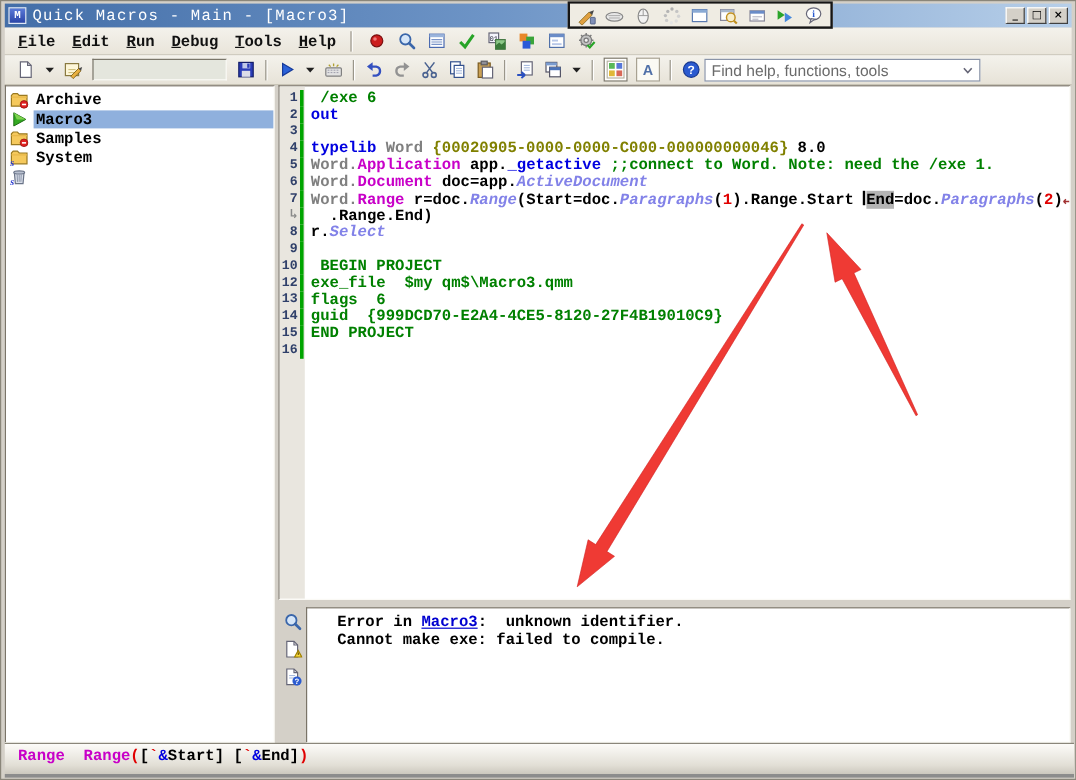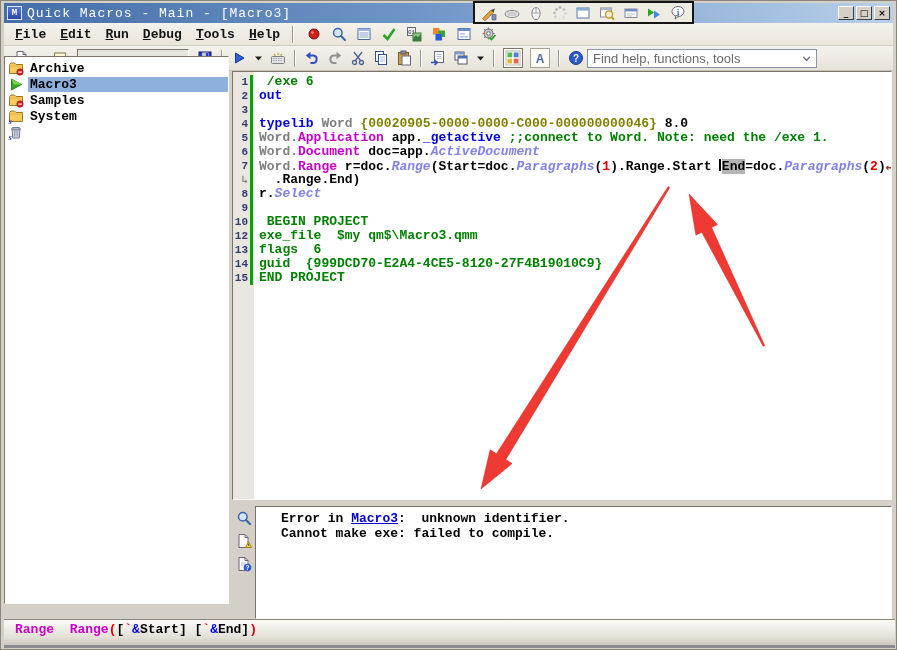--- a/index.html
+++ b/index.html
@@ -49,21 +49,21 @@
   .find-combo input { flex:1; border:none; outline:none; font-family:"Liberation Sans",sans-serif;
                       font-size:13px; color:#555; padding:0 5px; background:transparent; min-width:0; }
   .find-combo input::placeholder { color:#6a6a6a; }
 
   
   .icon { display:inline-flex; width:16px; height:16px; flex:none; align-items:center; justify-content:center; }
   .icon svg { width:100%; height:100%; }
   .icon.i-dropdown-caret { width:9px; }
 
   
-  .tree { position:absolute; left:3px; top:55px; width:225px; height:548px; background:#fff;
+  .tree { position:absolute; left:3px; top:70px; width:225px; height:548px; background:#fff;
           border:1px solid; border-color:#7a7468 #fbfaf6 #fbfaf6 #7a7468; padding-top:3px; overflow:hidden; }
   .tree-item { display:flex; align-items:center; height:16px; padding-left:3px;
                font-size:13px; font-weight:bold; }
   .tree-item .icon { margin-right:4px; }
   .tree-label { flex:1; padding-left:2px; white-space:pre; }
   .tree-item.sel .tree-label { background:#8fb0dd; }
 
   .vsplit { position:absolute; left:228px; top:70px; width:3px; height:548px; background:#d4d0c8; }
 
   
@@ -480,20 +480,21 @@
         <div class="ed-row"><span class="ed-num">6</span><span class="ed-bar"></span><span class="ed-code"><span class="sg-ns">Word.</span><span class="sg-ty">Document</span><span class="sg-k"> doc=app.</span><span class="sg-mem">ActiveDocument</span></span></div>
         <div class="ed-row"><span class="ed-num">7</span><span class="ed-bar"></span><span class="ed-code"><span class="sg-ns">Word.</span><span class="sg-ty">Range</span><span class="sg-k"> r=doc.</span><span class="sg-mem">Range</span><span class="sg-k">(Start=doc.</span><span class="sg-mem">Paragraphs</span><span class="sg-k">(</span><span class="sg-num">1</span><span class="sg-k">).Range.Start </span><span class="sg-caret"></span><span class="sg-sel">End</span><span class="sg-k">=doc.</span><span class="sg-mem">Paragraphs</span><span class="sg-k">(</span><span class="sg-num">2</span><span class="sg-k">)</span><span class="sg-wrap">↵</span></span></div>
         <div class="ed-row"><span class="ed-num wrapmark">↳</span><span class="ed-bar"></span><span class="ed-code"><span class="sg-k">  .Range.End)</span></span></div>
         <div class="ed-row"><span class="ed-num">8</span><span class="ed-bar"></span><span class="ed-code"><span class="sg-k">r.</span><span class="sg-mem">Select</span></span></div>
         <div class="ed-row"><span class="ed-num">9</span><span class="ed-bar"></span><span class="ed-code"></span></div>
         <div class="ed-row"><span class="ed-num">10</span><span class="ed-bar"></span><span class="ed-code"><span class="sg-cm"> BEGIN PROJECT</span></span></div>
         <div class="ed-row"><span class="ed-num">12</span><span class="ed-bar"></span><span class="ed-code"><span class="sg-cm">exe_file  $my qm$\Macro3.qmm</span></span></div>
         <div class="ed-row"><span class="ed-num">13</span><span class="ed-bar"></span><span class="ed-code"><span class="sg-cm">flags  6</span></span></div>
         <div class="ed-row"><span class="ed-num">14</span><span class="ed-bar"></span><span class="ed-code"><span class="sg-cm">guid  {999DCD70-E2A4-4CE5-8120-27F4B19010C9}</span></span></div>
         <div class="ed-row"><span class="ed-num">15</span><span class="ed-bar"></span><span class="ed-code"><span class="sg-cm">END PROJECT</span></span></div>
+        <div class="ed-row"><span class="ed-num">16</span><span class="ed-bar"></span><span class="ed-code"></span></div>
       </div>
   </div>
 
   <div class="hsplit"></div>
 
   <div class="output">
     <div class="out-strip">
         <span class="icon i-find-output-icon">
           <svg viewBox="0 0 16 16">
             <circle cx="6.8" cy="6.8" r="4.3" fill="#d6e6f8" stroke="#3a66aa" stroke-width="1.5"></circle>

